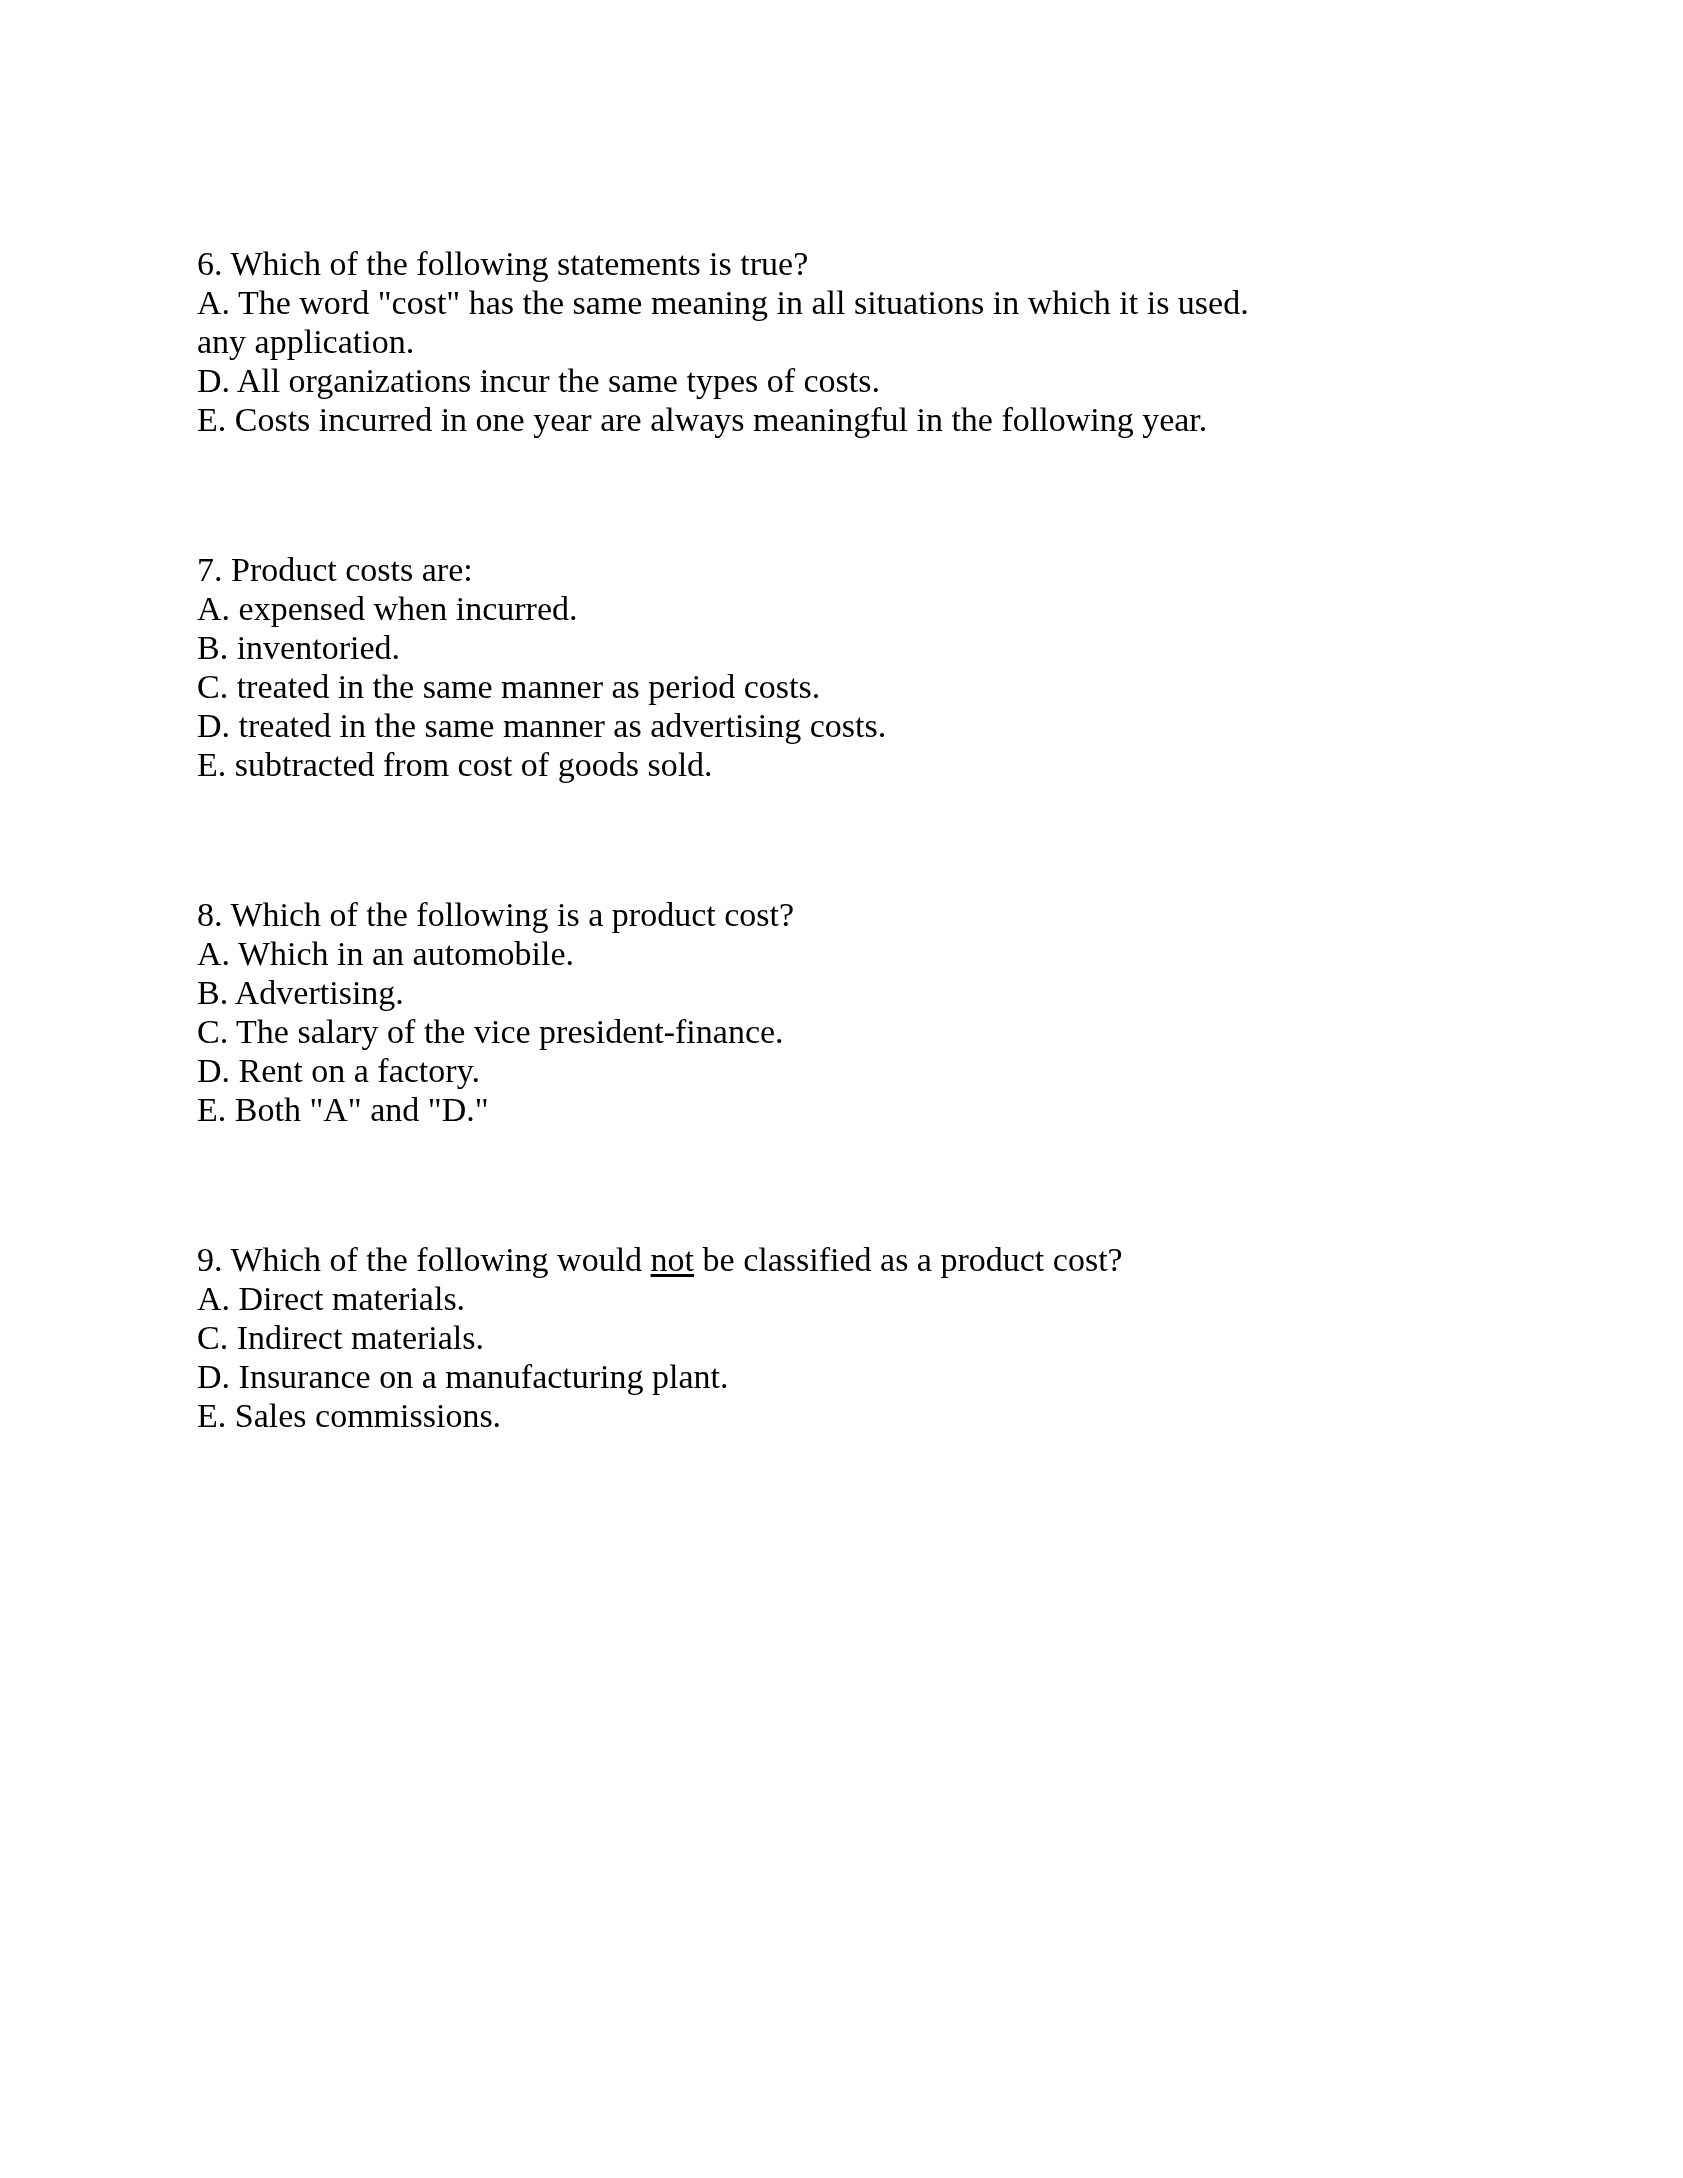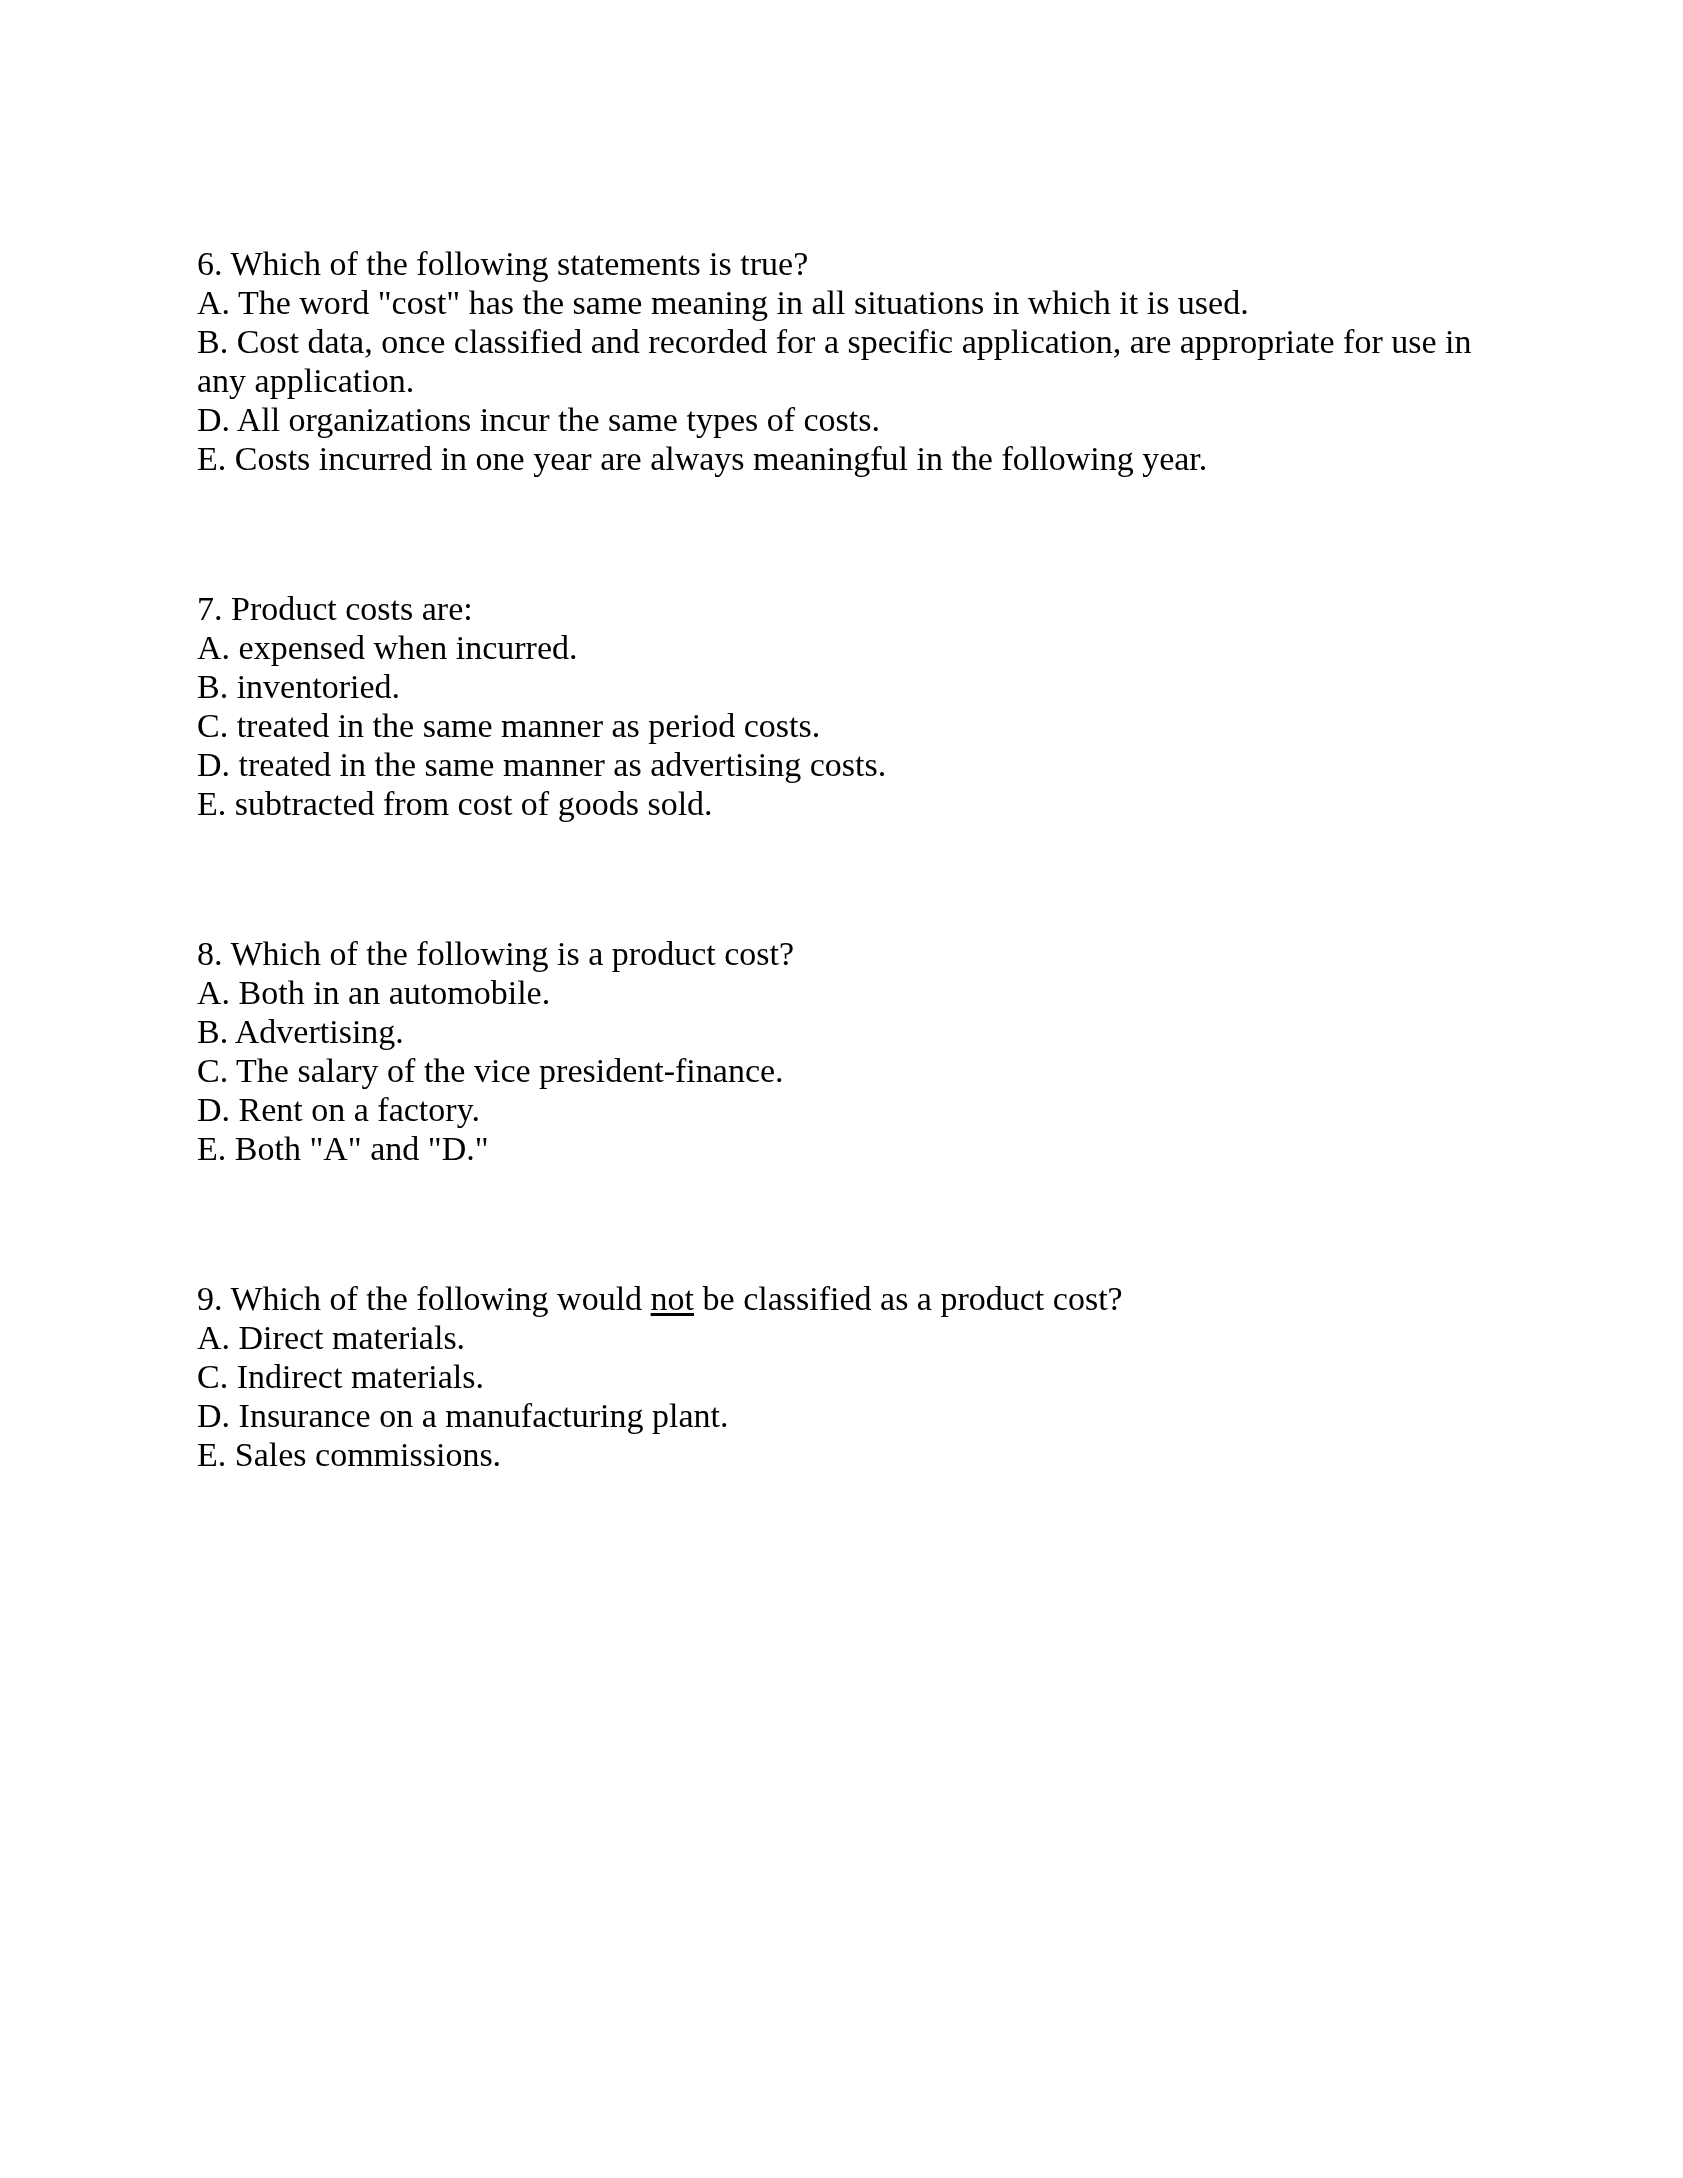--- a/index.html
+++ b/index.html
@@ -47,36 +47,35 @@
   }
 </style>
 </head>
 <body>
 
 <div class="page">
   <div class="content" style="color: rgb(0, 0, 0);">
       <div class="question">
         <div class="line"><span>6. Which of the following statements is true?</span></div>
         <div class="line"><span>A. The word "cost" has the same meaning in all situations in which it is used.</span></div>
-        <div class="line"><span>B. Cost data, once classified and recorded for a specific application, are appropriate for use in</span></div>
         <div class="line"><span>any application.</span></div>
         <div class="line"><span>D. All organizations incur the same types of costs.</span></div>
         <div class="line"><span>E. Costs incurred in one year are always meaningful in the following year.</span></div>
       </div>
       <div class="question">
         <div class="line"><span>7. Product costs are:</span></div>
         <div class="line"><span>A. expensed when incurred.</span></div>
         <div class="line"><span>B. inventoried.</span></div>
         <div class="line"><span>C. treated in the same manner as period costs.</span></div>
         <div class="line"><span>D. treated in the same manner as advertising costs.</span></div>
         <div class="line"><span>E. subtracted from cost of goods sold.</span></div>
       </div>
       <div class="question">
         <div class="line"><span>8. Which of the following is a product cost?</span></div>
-        <div class="line"><span>A. Both in an automobile.</span></div>
+        <div class="line"><span>A. Which in an automobile.</span></div>
         <div class="line"><span>B. Advertising.</span></div>
         <div class="line"><span>C. The salary of the vice president-finance.</span></div>
         <div class="line"><span>D. Rent on a factory.</span></div>
         <div class="line"><span>E. Both "A" and "D."</span></div>
       </div>
       <div class="question">
         <div class="line"><span>9. Which of the following would </span><span class="u">not</span><span> be classified as a product cost?</span></div>
         <div class="line"><span>A. Direct materials.</span></div>
         <div class="line"><span>C. Indirect materials.</span></div>
         <div class="line"><span>D. Insurance on a manufacturing plant.</span></div>

